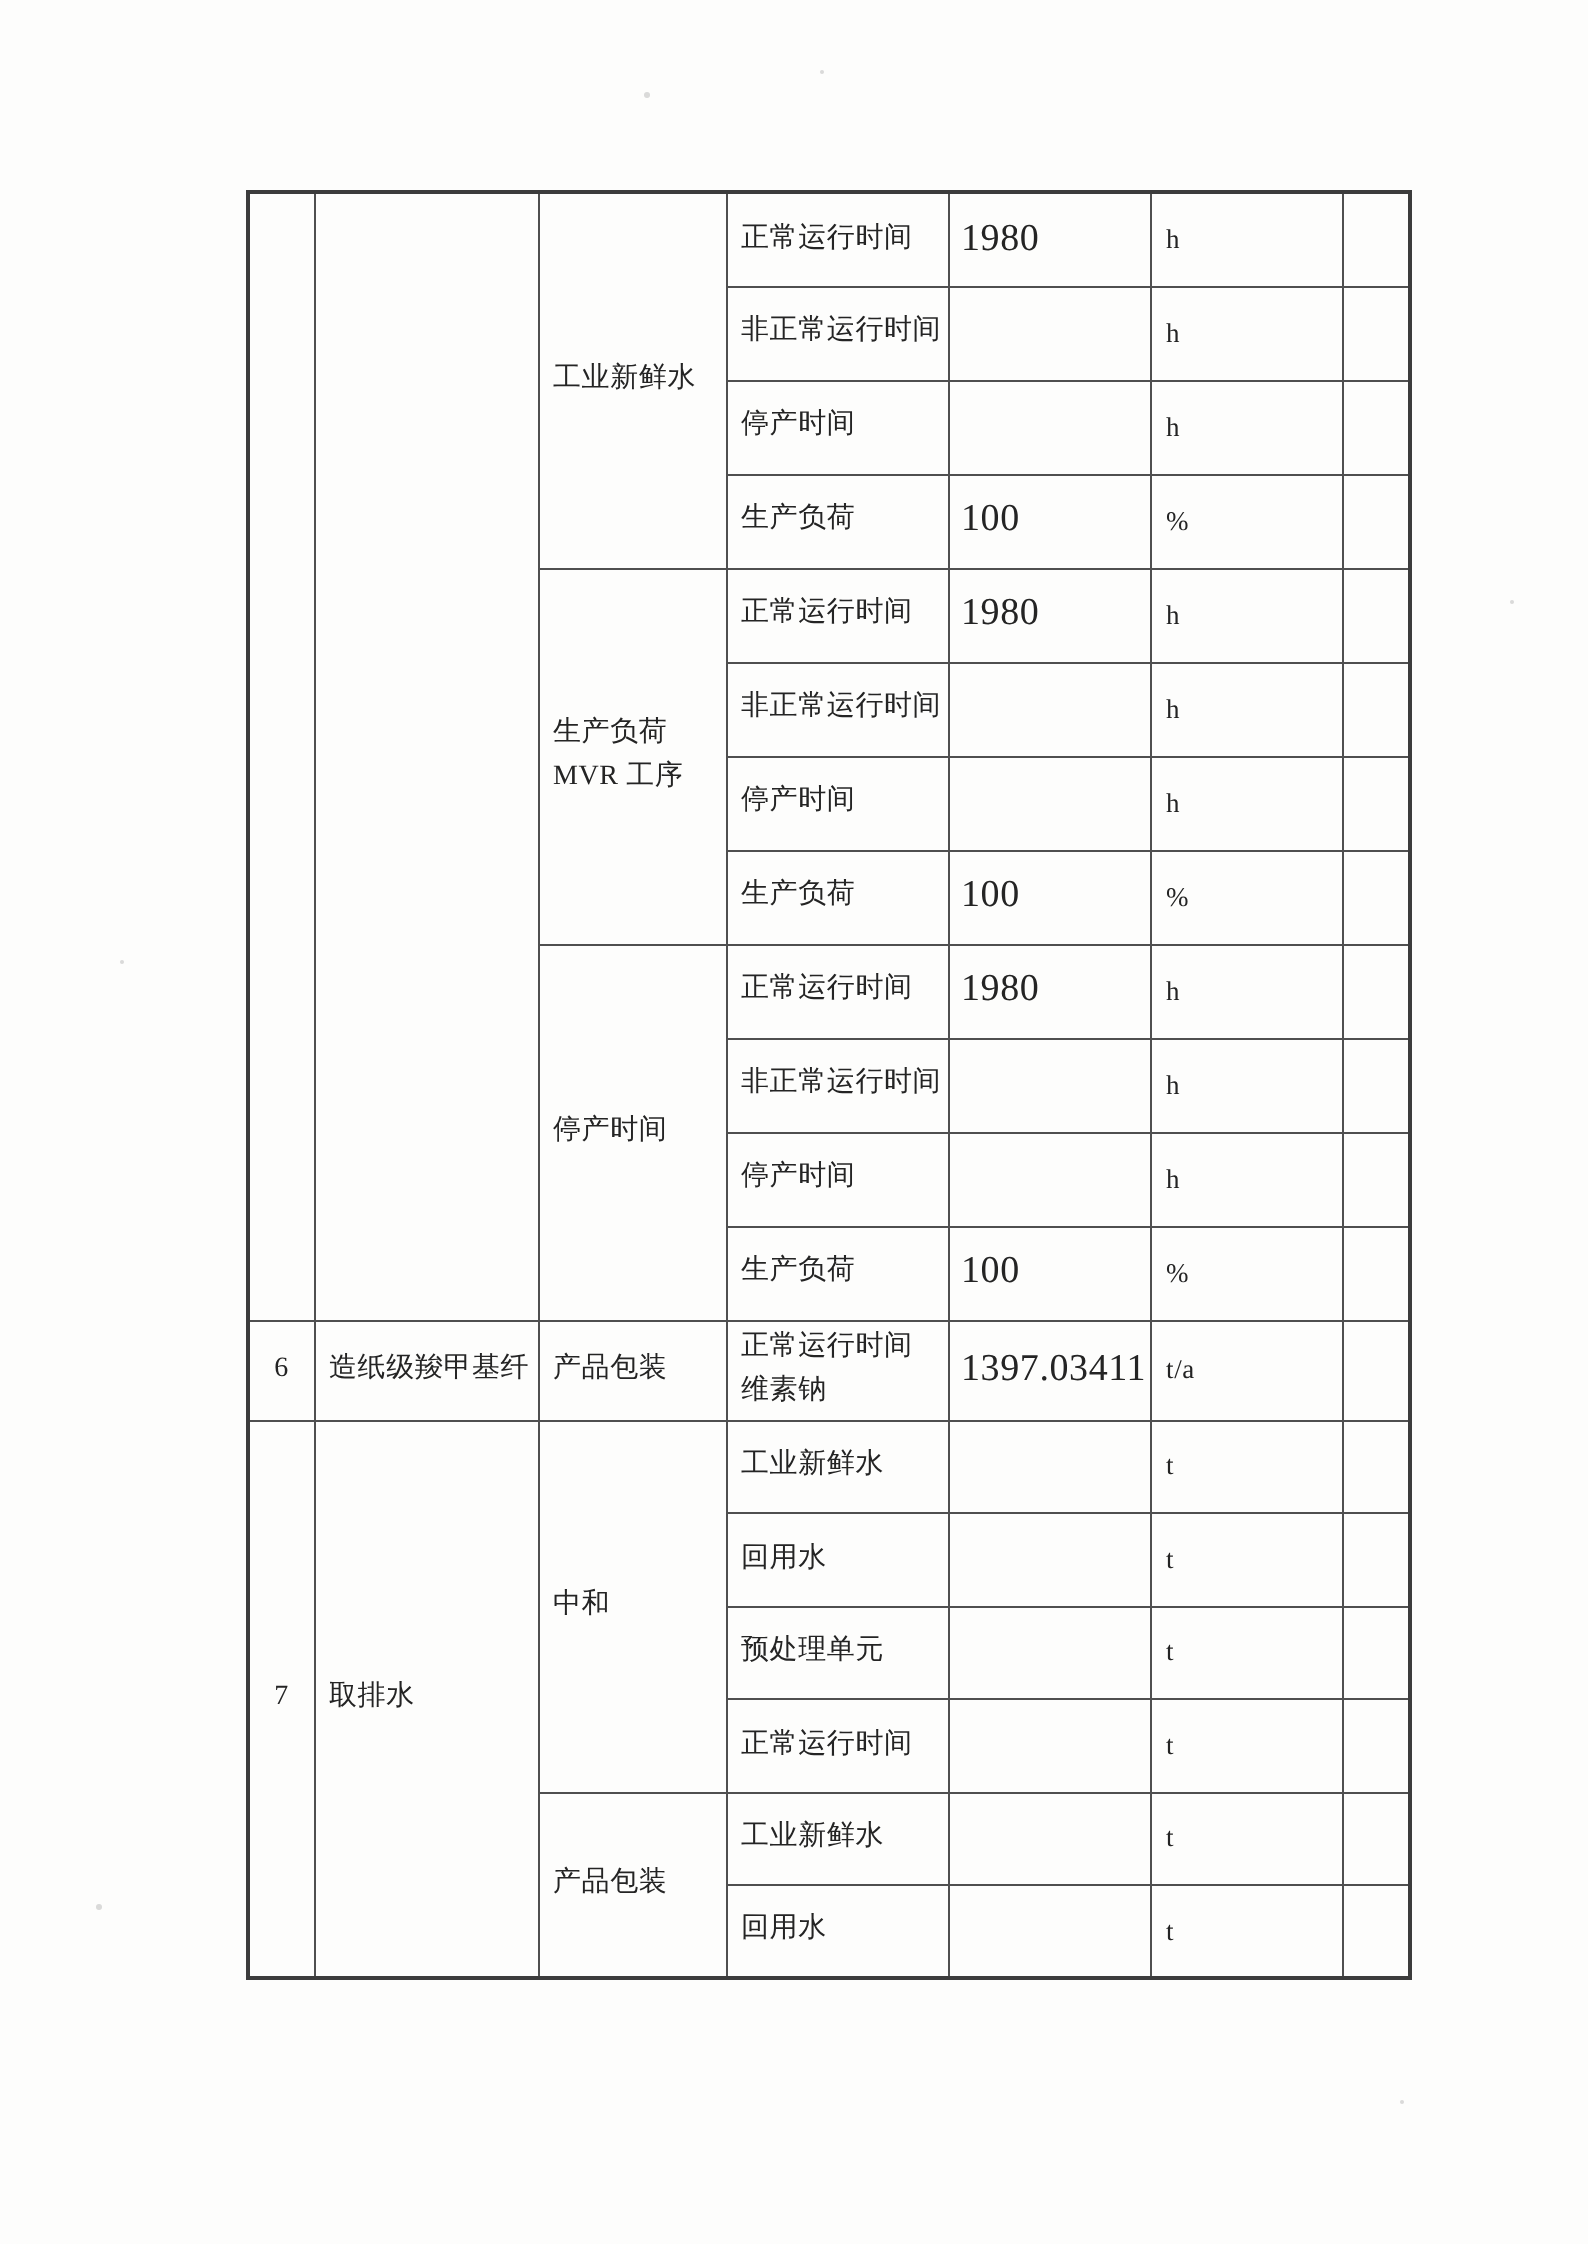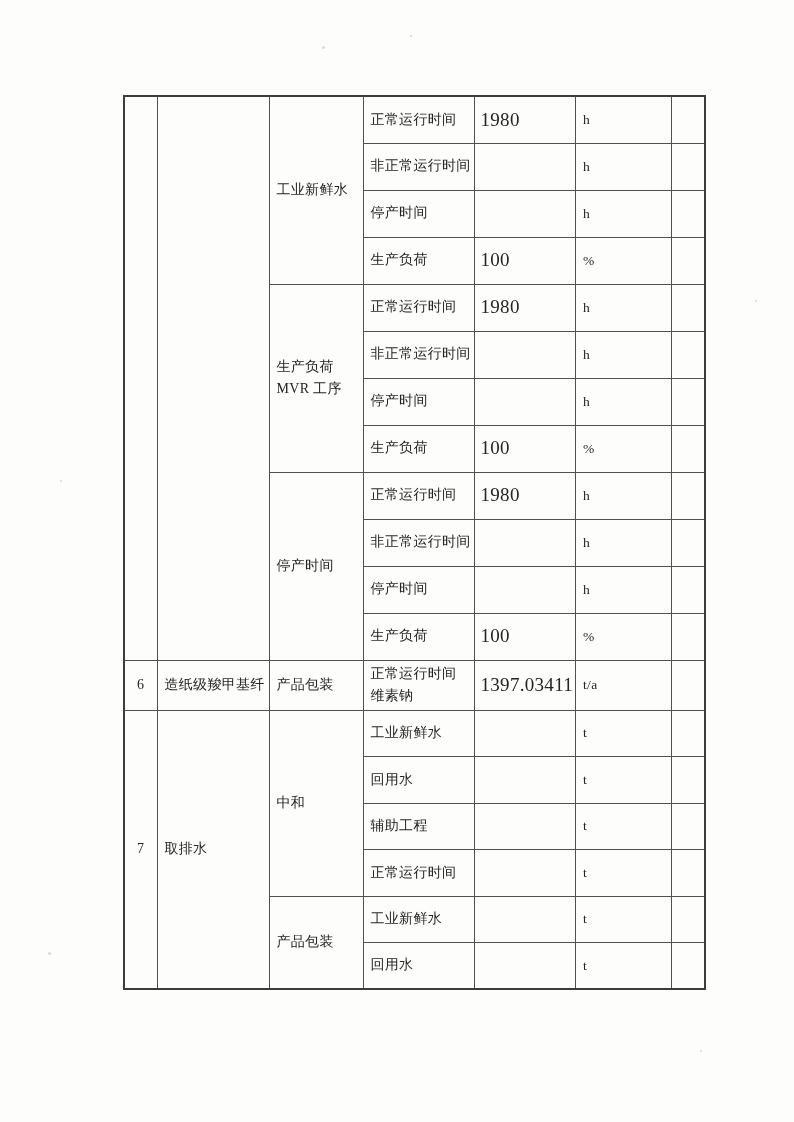--- a/index.html
+++ b/index.html
@@ -144,21 +144,21 @@
       <td class="unit">t</td>
       <td></td>
     </tr>
     <tr style="height:46.5px">
       <td>回用水</td>
       <td class="val"></td>
       <td class="unit">t</td>
       <td></td>
     </tr>
     <tr style="height:46.5px">
-      <td>辅助工程</td>
+      <td>预处理单元</td>
       <td class="val"></td>
       <td class="unit">t</td>
       <td></td>
     </tr>
     <tr style="height:46.5px">
       <td>正常运行时间</td>
       <td class="val"></td>
       <td class="unit">t</td>
       <td></td>
     </tr>

